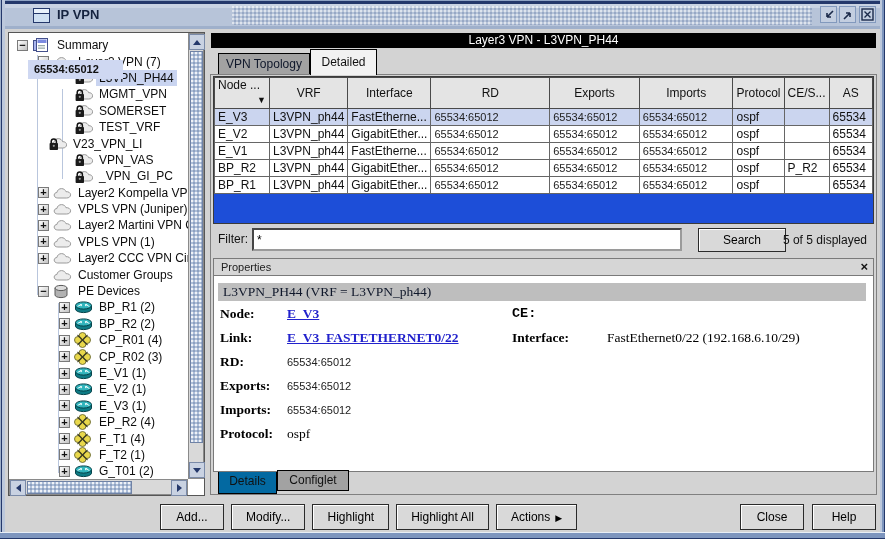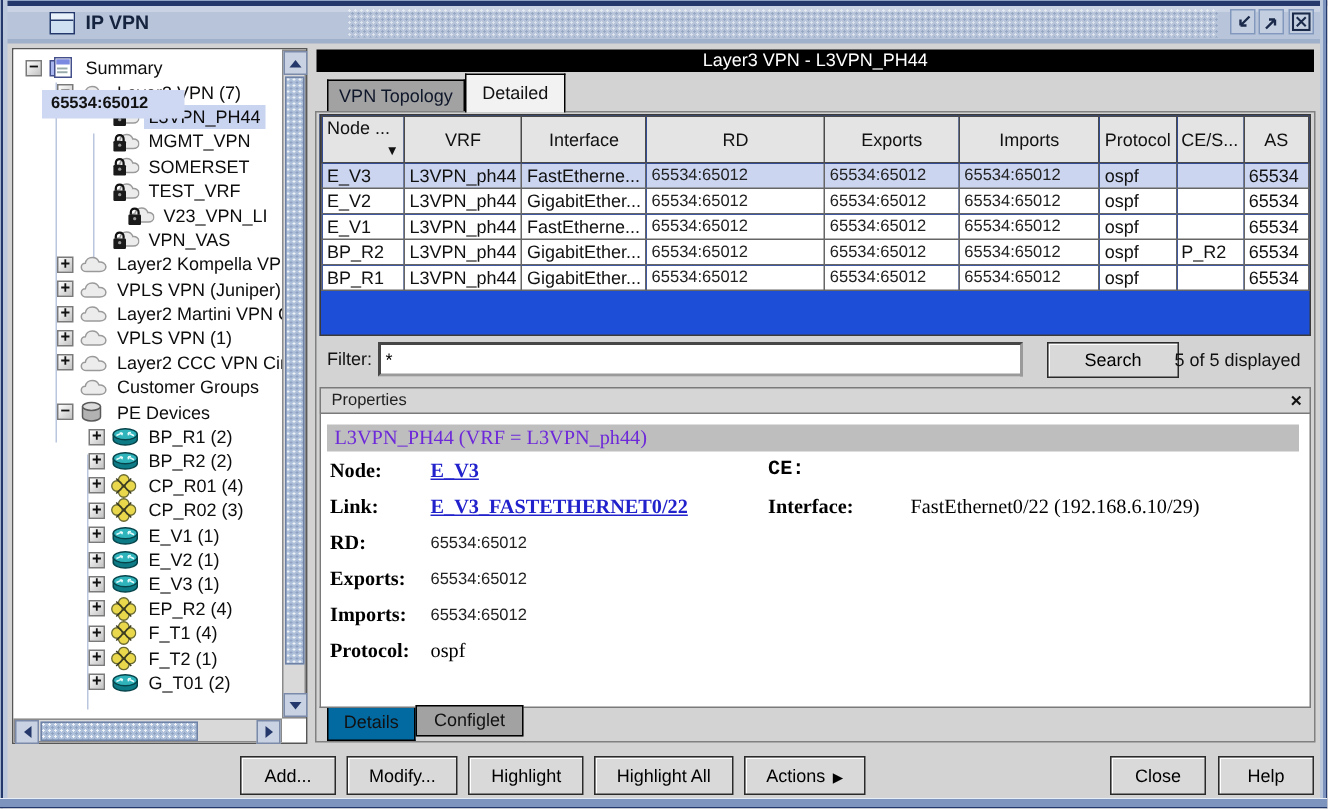--- a/index.html
+++ b/index.html
@@ -71,21 +71,21 @@
     font-family:"Liberation Sans",sans-serif;font-size:12px;color:#000;text-align:center;cursor:default;}
   #search-btn{position:absolute;left:488px;top:196px;width:88px;height:24px;line-height:22px;}
   #filter-status{position:absolute;right:10px;top:201px;font-size:12px;}
   
   #props{position:absolute;left:3px;top:226px;width:661px;height:236px;}
   #props-titlebar{position:absolute;left:0;top:0;width:661px;height:18px;background:#D6D6D6;border:1px solid #7a7a7a;}
   #props-title{position:absolute;left:7px;top:2px;font-size:11px;color:#222;}
   #props-close{position:absolute;right:5px;top:0px;font-size:13px;font-weight:bold;color:#111;}
   #props-content{position:absolute;left:0;top:18px;width:661px;height:196px;background:#fff;border:1px solid #7a7a7a;border-top:none;}
   #props-band{position:absolute;left:4px;top:7px;width:648px;height:18px;background:#BEBEBE;
-    font-family:"Liberation Serif",serif;font-size:13.5px;line-height:18px;padding-left:5px;color:#6d28d9;}
+    font-family:"Liberation Serif",serif;font-size:13.5px;line-height:18px;padding-left:5px;color:#0f172a;}
   .prop-row{position:absolute;left:0;width:100%;height:22px;}
   .prop-label{position:absolute;font-family:"Liberation Serif",serif;font-weight:bold;font-size:13.5px;color:#000;}
   .prop-value{position:absolute;font-family:"Liberation Serif",serif;font-size:13.5px;color:#000;}
   .prop-value.link{color:#2222CC;font-weight:bold;text-decoration:underline;}
   .prop-value.sans{font-family:"Liberation Sans",sans-serif;font-size:11px;color:#222;padding-top:2px;}
   .bottab{position:absolute;top:214px;height:21px;border:1px solid #000;border-top:none;text-align:center;font-size:12px;line-height:19px;}
   .bottab.active{background:#0369a1;z-index:3;height:22px;}
   .bottab.inactive{background:#A2A2A2;top:212px;border-top:1px solid #000;}
   
   #btns-left{position:absolute;left:160px;top:504px;display:flex;gap:7px;}
@@ -191,21 +191,21 @@
             <span class="tree-icon">
               <svg width="19" height="15" viewBox="0 0 19 15">
                 <path d="M6.8 12 C4.4 12 3.2 10.6 3.2 9.1 C3.2 7.6 4.4 6.5 5.9 6.5 C6.2 4.3 8.1 2.6 10.3 2.6 C12.4 2.6 14 3.9 14.6 5.7 C16.7 5.4 18.6 6.8 18.6 8.8 C18.6 10.7 17 12 14.8 12 Z" fill="#ececec" stroke="#9a9a9a"></path>
                 <path d="M3.2 7.2 v-1.6 a2.6 2.6 0 0 1 5.2 0 V7.2" fill="none" stroke="#111" stroke-width="1.5"></path>
                 <rect x="1.6" y="7" width="8.4" height="7" rx="0.8" fill="#1a1a1a"></rect>
                 <circle cx="5.8" cy="9.8" r="1.1" fill="#9a9a9a"></circle>
               </svg>
             </span>
             <span class="tree-label">TEST_VRF</span>
           </div>
-          <div class="tree-row" style="padding-left: 60px; text-align: center;">
+          <div class="tree-row" style="padding-left: 24px; text-align: center;">
             <div class="exp-spacer"></div>
             <span class="tree-icon">
               <svg width="19" height="15" viewBox="0 0 19 15">
                 <path d="M6.8 12 C4.4 12 3.2 10.6 3.2 9.1 C3.2 7.6 4.4 6.5 5.9 6.5 C6.2 4.3 8.1 2.6 10.3 2.6 C12.4 2.6 14 3.9 14.6 5.7 C16.7 5.4 18.6 6.8 18.6 8.8 C18.6 10.7 17 12 14.8 12 Z" fill="#ececec" stroke="#9a9a9a"></path>
                 <path d="M3.2 7.2 v-1.6 a2.6 2.6 0 0 1 5.2 0 V7.2" fill="none" stroke="#111" stroke-width="1.5"></path>
                 <rect x="1.6" y="7" width="8.4" height="7" rx="0.8" fill="#1a1a1a"></rect>
                 <circle cx="5.8" cy="9.8" r="1.1" fill="#9a9a9a"></circle>
               </svg>
             </span>
             <span class="tree-label">V23_VPN_LI</span>
@@ -214,20 +214,32 @@
             <div class="exp-spacer"></div>
             <span class="tree-icon">
               <svg width="19" height="15" viewBox="0 0 19 15">
                 <path d="M6.8 12 C4.4 12 3.2 10.6 3.2 9.1 C3.2 7.6 4.4 6.5 5.9 6.5 C6.2 4.3 8.1 2.6 10.3 2.6 C12.4 2.6 14 3.9 14.6 5.7 C16.7 5.4 18.6 6.8 18.6 8.8 C18.6 10.7 17 12 14.8 12 Z" fill="#ececec" stroke="#9a9a9a"></path>
                 <path d="M3.2 7.2 v-1.6 a2.6 2.6 0 0 1 5.2 0 V7.2" fill="none" stroke="#111" stroke-width="1.5"></path>
                 <rect x="1.6" y="7" width="8.4" height="7" rx="0.8" fill="#1a1a1a"></rect>
                 <circle cx="5.8" cy="9.8" r="1.1" fill="#9a9a9a"></circle>
               </svg>
             </span>
             <span class="tree-label">VPN_VAS</span>
+          </div>
+          <div class="tree-row" style="padding-left: 50px;">
+            <div class="exp-spacer"></div>
+            <span class="tree-icon">
+              <svg width="19" height="15" viewBox="0 0 19 15">
+                <path d="M6.8 12 C4.4 12 3.2 10.6 3.2 9.1 C3.2 7.6 4.4 6.5 5.9 6.5 C6.2 4.3 8.1 2.6 10.3 2.6 C12.4 2.6 14 3.9 14.6 5.7 C16.7 5.4 18.6 6.8 18.6 8.8 C18.6 10.7 17 12 14.8 12 Z" fill="#ececec" stroke="#9a9a9a"></path>
+                <path d="M3.2 7.2 v-1.6 a2.6 2.6 0 0 1 5.2 0 V7.2" fill="none" stroke="#111" stroke-width="1.5"></path>
+                <rect x="1.6" y="7" width="8.4" height="7" rx="0.8" fill="#1a1a1a"></rect>
+                <circle cx="5.8" cy="9.8" r="1.1" fill="#9a9a9a"></circle>
+              </svg>
+            </span>
+            <span class="tree-label">_VPN_GI_PC</span>
           </div>
           <div class="tree-row" style="padding-left: 29px;">
             <div class="expander">+</div>
             <span class="tree-icon">
               <svg width="19" height="14" viewBox="0 0 19 14">
                 <path d="M4.8 12 C2.4 12 1.2 10.6 1.2 9.1 C1.2 7.6 2.4 6.5 3.9 6.5 C4.2 4.3 6.1 2.6 8.5 2.6 C10.7 2.6 12.4 3.9 13 5.7 C15.3 5.4 17.6 6.8 17.6 8.8 C17.6 10.7 15.9 12 13.6 12 Z" fill="#ececec" stroke="#9a9a9a"></path>
               </svg>
             </span>
             <span class="tree-label">Layer2 Kompella VPN</span>
           </div>

